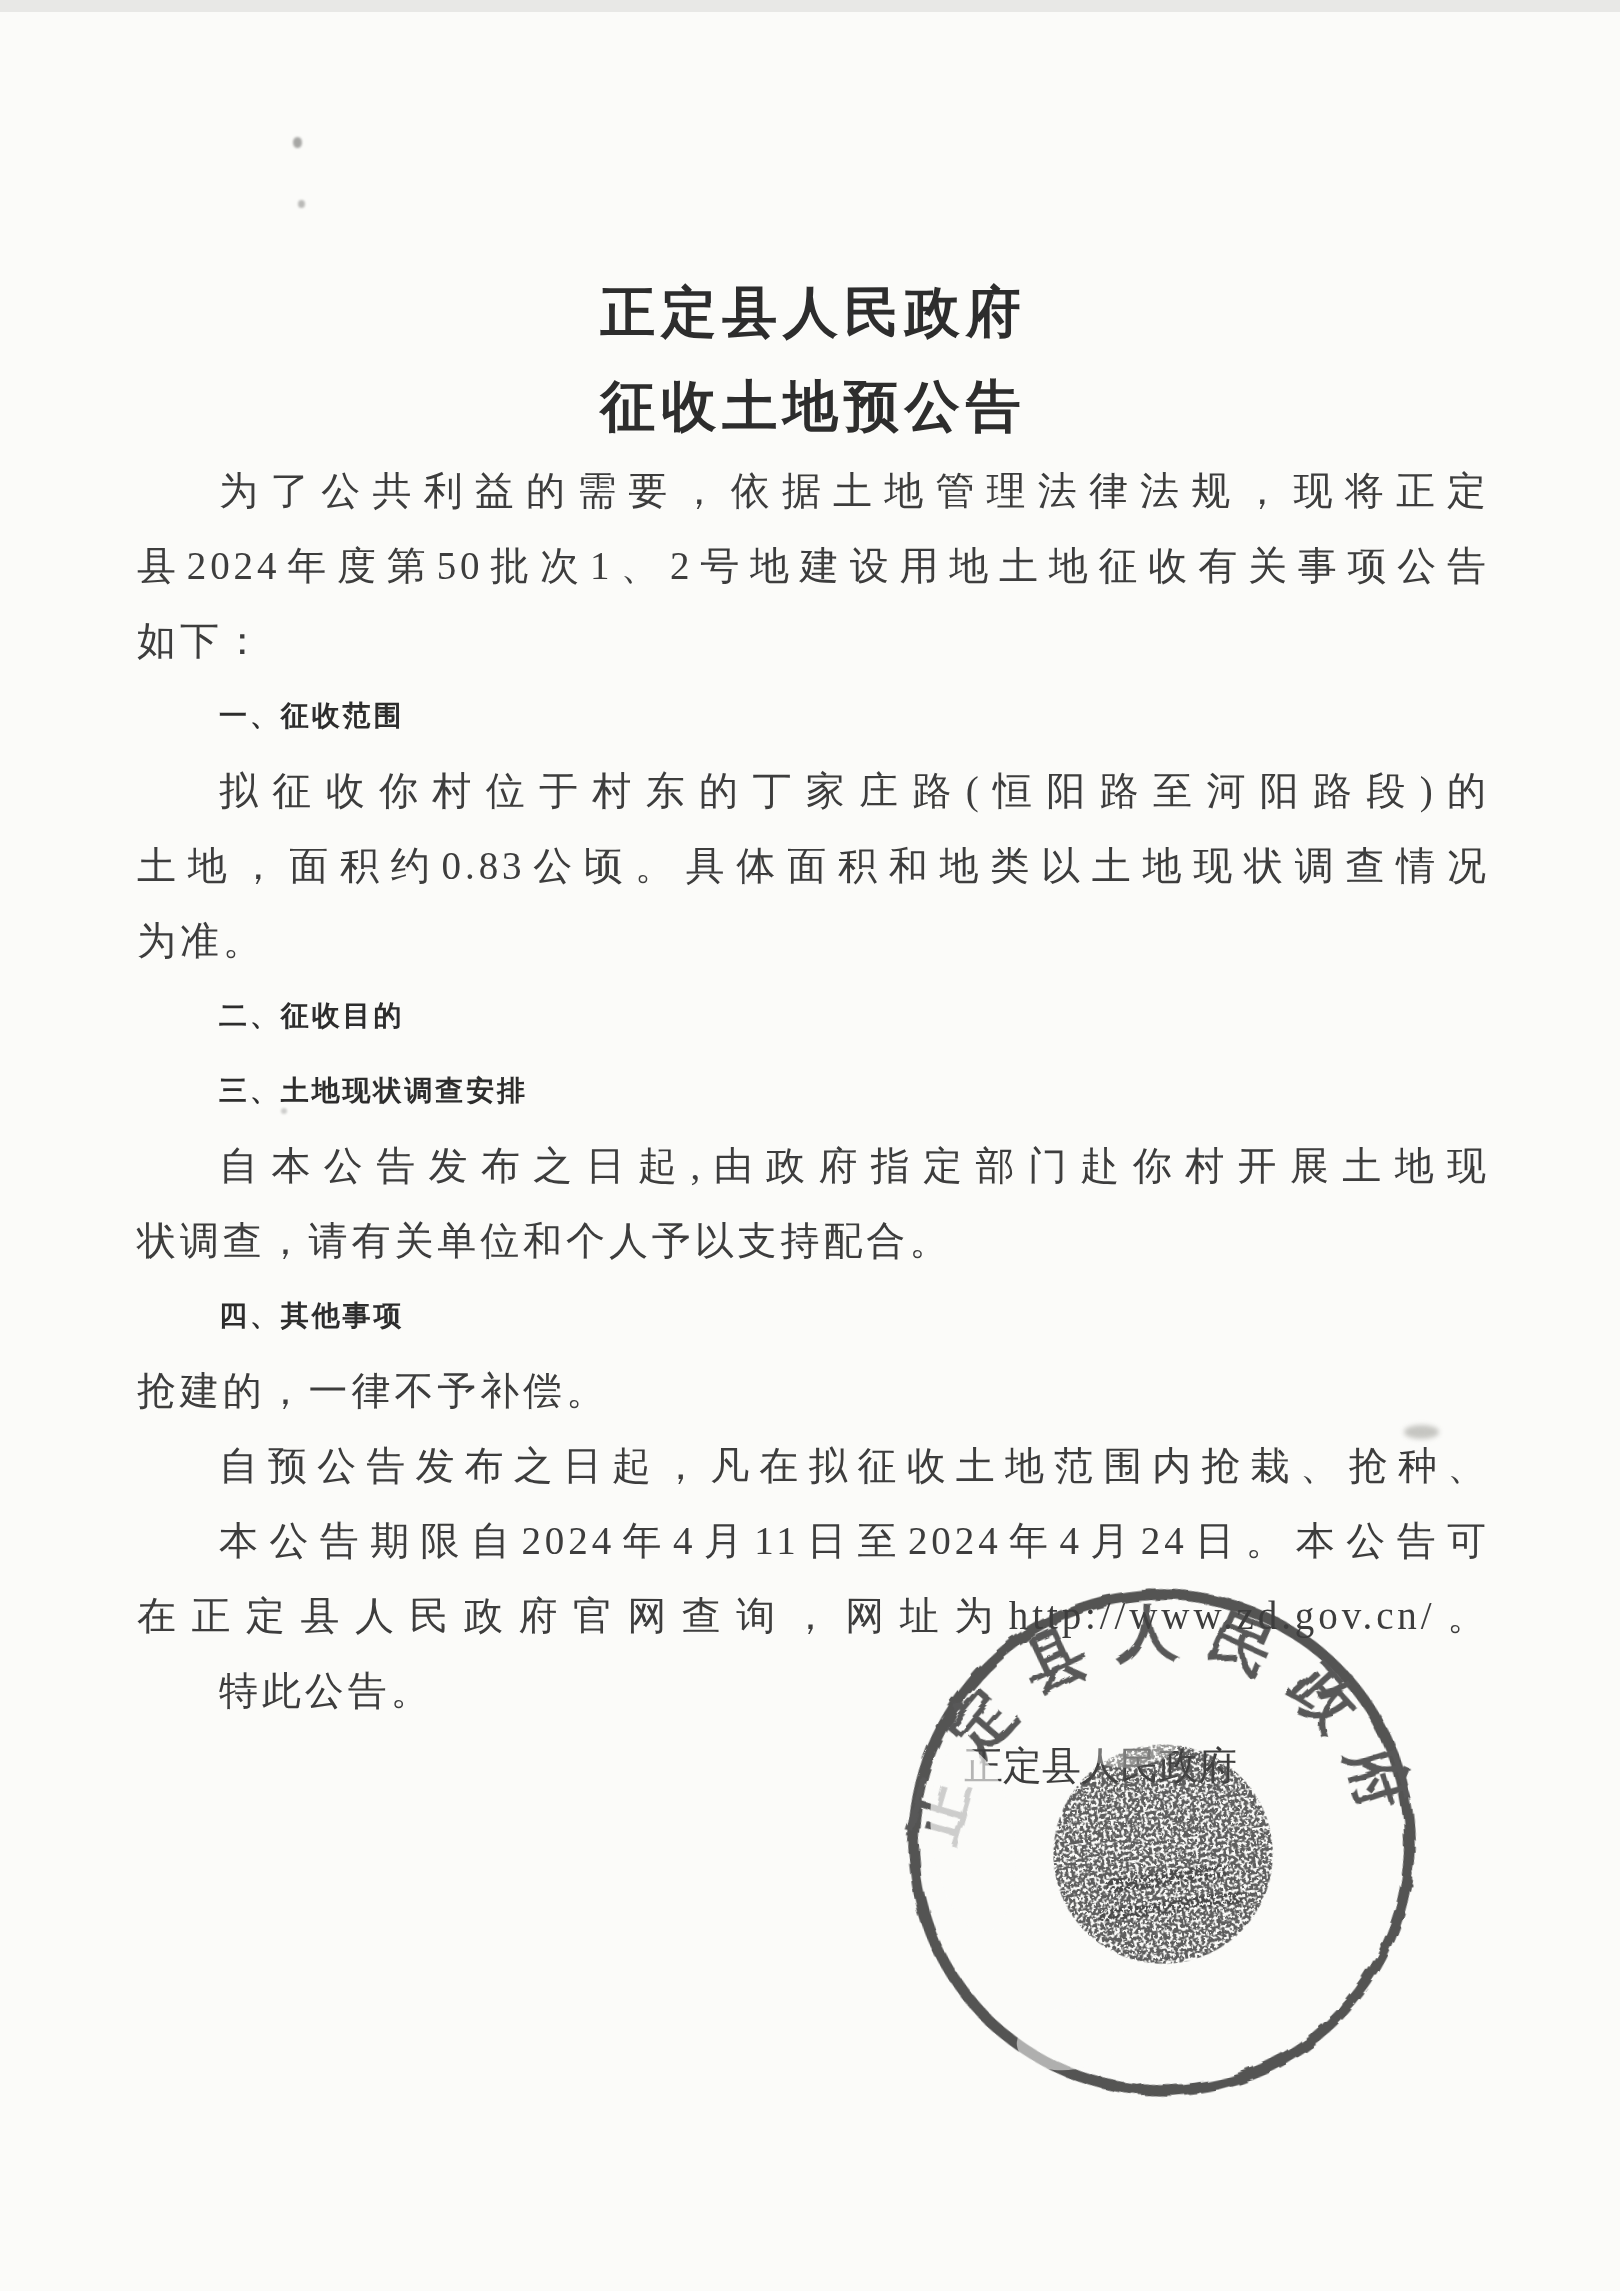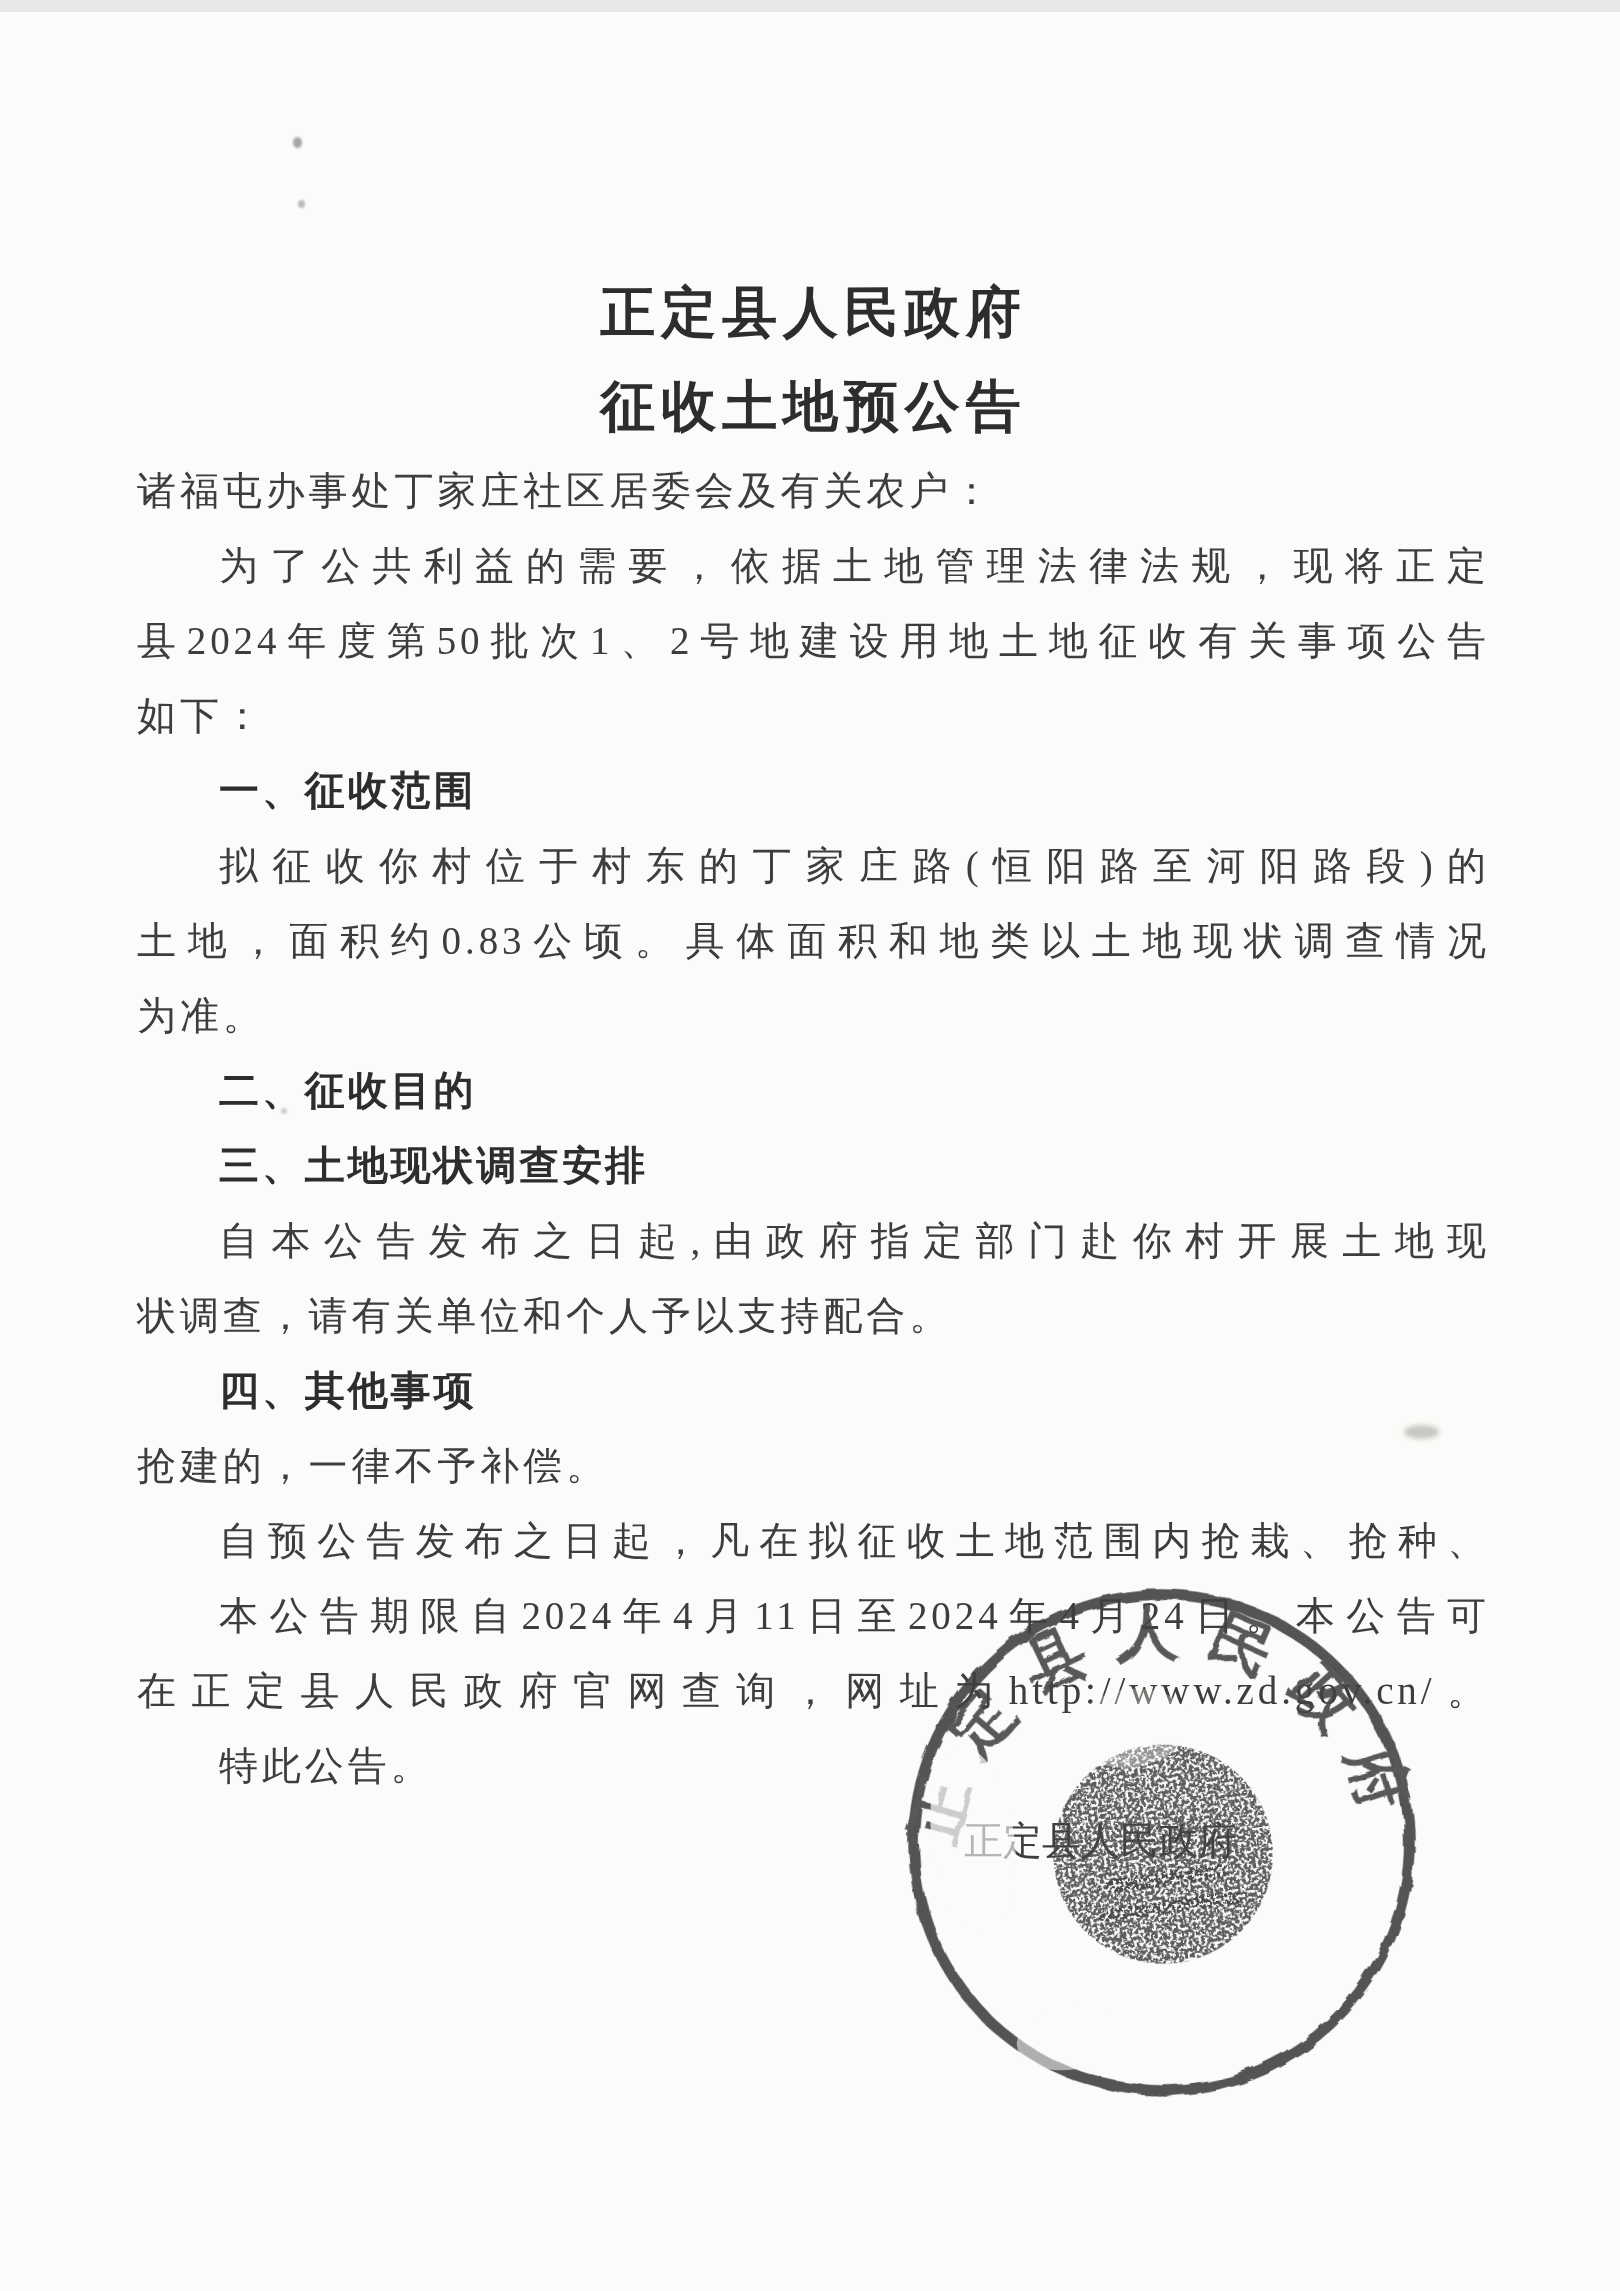--- a/index.html
+++ b/index.html
@@ -34,21 +34,21 @@
     text-align:justify;
     text-align-last:justify;
     text-justify:inter-character;
     color:#3d3d3d;
   }
   .line.short { text-align-last:left; }
   .line.indent { padding-left:82px; }
   .heading {
     font-family:"Liberation Sans","DejaVu Sans",sans-serif;
     font-weight:bold;
-    font-size:40px;
+    font-size:28px;
     line-height:75px;
     letter-spacing:2.9px;
     padding-left:82px;
     color:#2d2d2d;
   }
   .sign {
     font-size:39px;
     line-height:75px;
     text-align:right;
     color:#3d3d3d;
@@ -71,21 +71,20 @@
 <body>
 
 <div class="page">
   <div class="content">
 
     <div class="title">
       <div>正定县人民政府</div>
       <div>征收土地预公告</div>
     </div>
 
-    <div class="line short">诸福屯办事处丁家庄社区居委会及有关农户：</div>
 
     <div class="line indent">为了公共利益的需要，依据土地管理法律法规，现将正定</div>
     <div class="line">县2024年度第50批次1、2号地建设用地土地征收有关事项公告</div>
     <div class="line short">如下：</div>
 
     <div class="heading">一、征收范围</div>
     <div class="line indent">拟征收你村位于村东的丁家庄路(恒阳路至河阳路段)的</div>
     <div class="line">土地，面积约0.83公顷。具体面积和地类以土地现状调查情况</div>
     <div class="line short">为准。</div>
 

